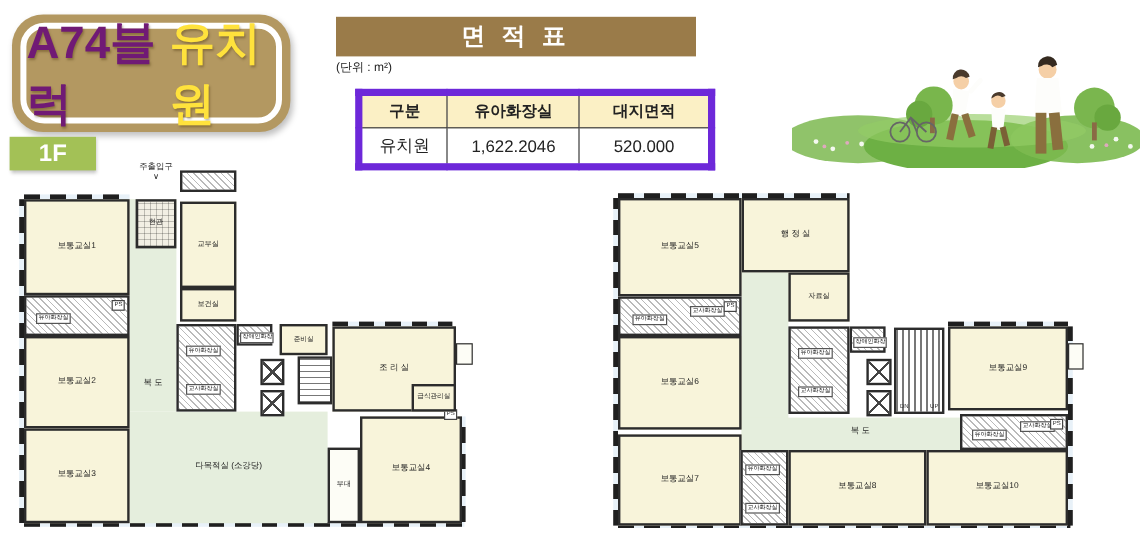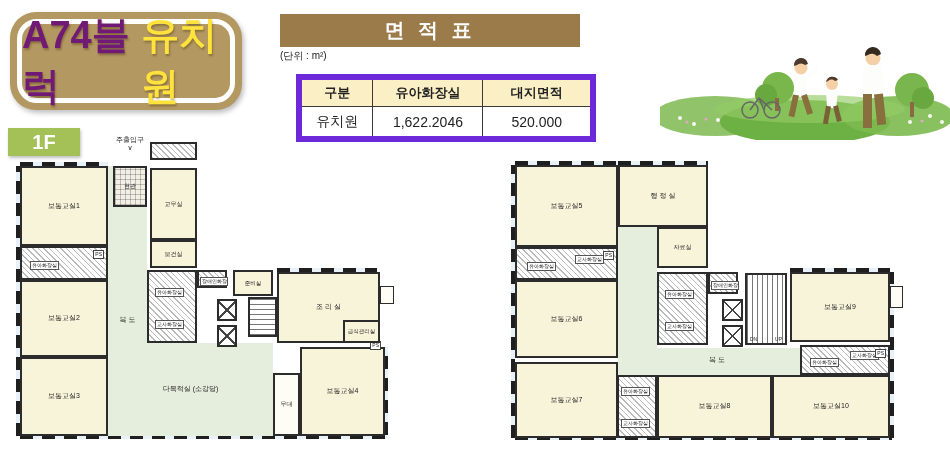--- a/index.html
+++ b/index.html
@@ -20,21 +20,21 @@
                    display:flex;align-items:center;justify-content:center;letter-spacing:4px;}
   #areaTable .unit{font-size:10px;color:#222;padding:2px 1px 13px 0;height:12px;}
   #areaTable table{width:100%;border-collapse:collapse;border:6px solid #6d28d9;margin-left:16px;}
   #areaTable th,#areaTable td{border:1px solid #3a3a3a;text-align:center;}
   #areaTable th{background:#fbf0c5;height:24px;font-size:13px;}
   #areaTable td{background:#fff;height:27px;font-size:14px;}
 
   
   .fbadge{position:absolute;width:72px;height:28px;display:flex;align-items:center;justify-content:center;
           color:#fff;font-size:20px;font-weight:bold;box-shadow:1px 2px 3px rgba(0,0,0,.25);}
-  #f1badge{left:8px;top:128px;background:#a3c156;}
+  #f1badge{left:8px;top:114px;background:#a3c156;}
   #f2badge{left:515px;top:129px;background:#837347;}
 
   
   .plan{position:absolute;}
   .room{position:absolute;box-sizing:border-box;border:2px solid #2c2c2c;
         display:flex;align-items:center;justify-content:center;text-align:center;}
   .cream{background:#f8f4da;}
   .white{background:#fdfdf6;}
   .green{background:#e5eedd;border:none;}
   .hatch{background-color:#fff;

